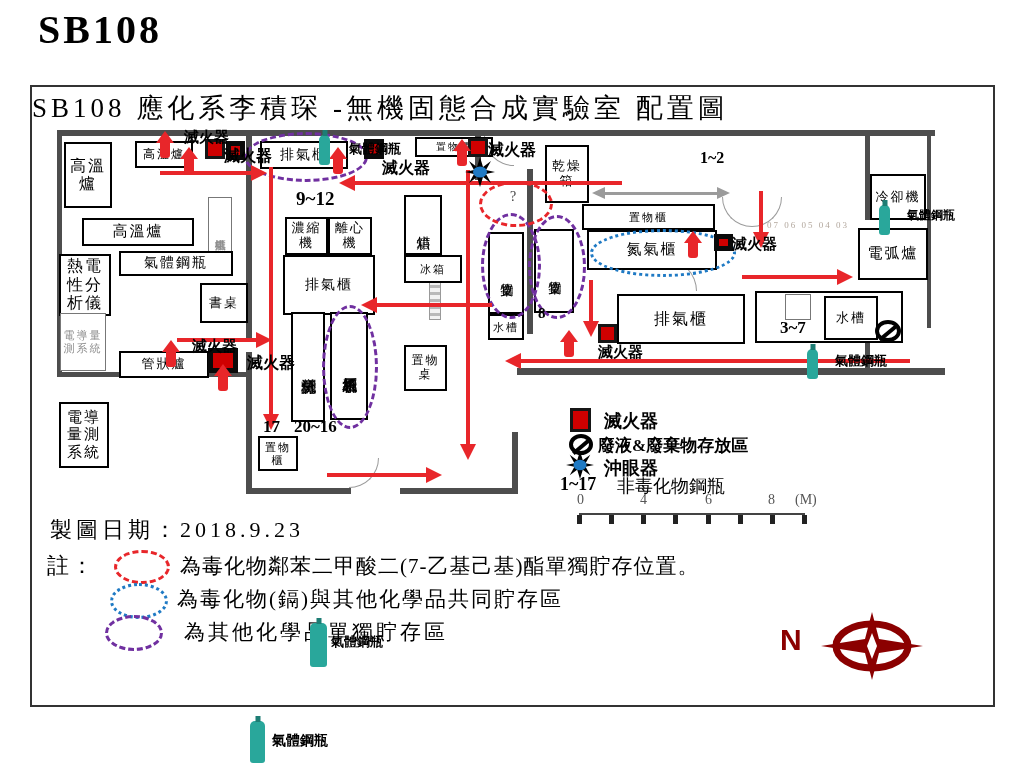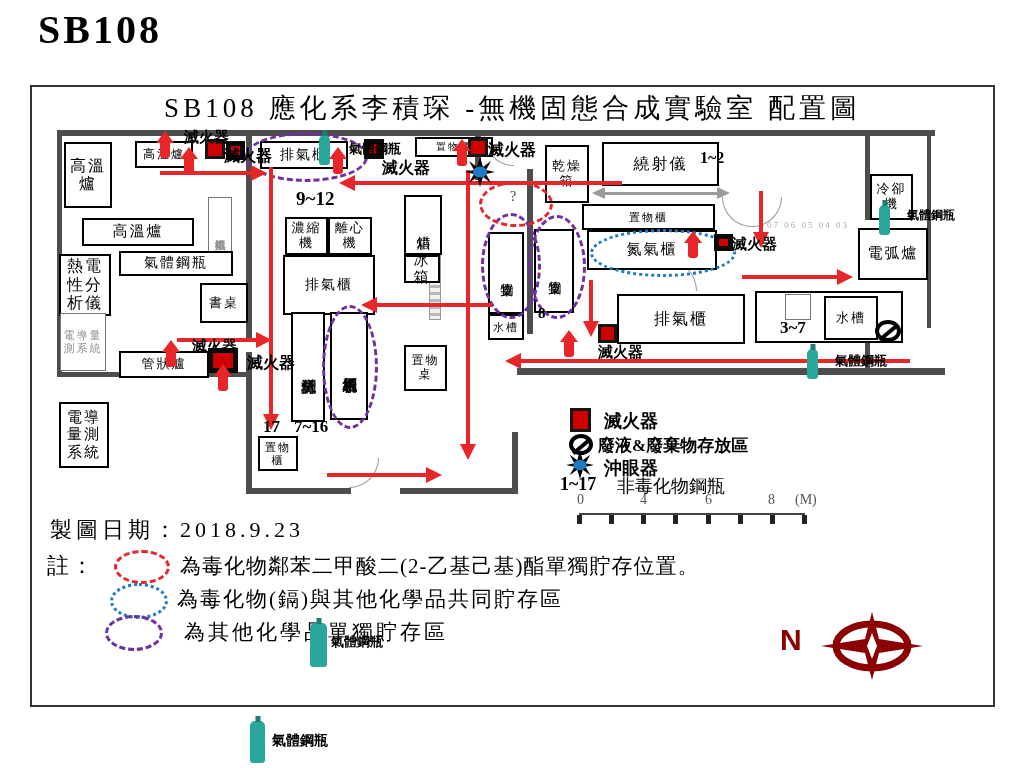--- a/index.html
+++ b/index.html
@@ -1,20 +1,20 @@
 <!DOCTYPE html>
 <html><head>
 <meta charset="utf-8">
 <style>
   html,body{margin:0;padding:0;}
   body{width:1024px;height:768px;background:#fff;position:relative;overflow:hidden;
        font-family:"Liberation Serif",serif;color:#000;}
   #heading{position:absolute;left:38px;top:6px;font-size:40px;font-weight:bold;letter-spacing:3px;}
   #frame{position:absolute;left:30px;top:85px;width:961px;height:618px;border:2px solid #333;background:#fff;}
-  #map-title{position:absolute;left:0;right:0;top:3px;text-align:center;font-size:27px;letter-spacing:4px;white-space:nowrap;}
+  #map-title{position:absolute;left:0;right:0;top:3px;text-align:left;font-size:27px;letter-spacing:4px;white-space:nowrap;}
   .box{position:absolute;background:#fff;border:2px solid #000;box-sizing:border-box;
        display:flex;align-items:center;justify-content:center;text-align:center;
        line-height:1.15;letter-spacing:2px;z-index:4;}
   .vbox{writing-mode:vertical-rl;text-orientation:upright;letter-spacing:0;}
   .faded{color:#8d8d8d;border-width:1px;border-color:#777;}
   .wall{position:absolute;background:#4d4d4d;z-index:1;}
   .lab{position:absolute;white-space:nowrap;z-index:8;font-weight:bold;}
   .ext{position:absolute;background:#cf0000;border:3px solid #161616;box-sizing:border-box;z-index:7;}
   .ext.dark{border-width:5px;border-color:#0a0a0a;}
   .harrow{position:absolute;height:4px;background:#e8262a;z-index:6;}
@@ -135,21 +135,21 @@
     </div>
   <div class="box" style="left:296px;top:130px;width:44px;height:38px;font-size:13px">
       <span>離心機</span>
     </div>
   <div class="box" style="left:251px;top:168px;width:92px;height:60px;font-size:14px">
       <span>排氣櫃</span>
     </div>
   <div class="box vbox" style="left:372px;top:108px;width:38px;height:60px;font-size:14px">
       <span>烘箱</span>
     </div>
-  <div class="box" style="left:372px;top:168px;width:36px;height:28px;font-size:15px">
+  <div class="box" style="left:372px;top:168px;width:58px;height:28px;font-size:11px">
       <span>冰箱</span>
     </div>
   <div class="box vbox" style="left:259px;top:225px;width:34px;height:110px;font-size:15px">
       <span>測試分析儀</span>
     </div>
   <div class="box vbox" style="left:298px;top:225px;width:38px;height:108px;font-size:15px">
       <span>氣相層析系統</span>
     </div>
   <div class="box" style="left:372px;top:258px;width:43px;height:46px;font-size:12px">
       <span>置物桌</span>
@@ -160,51 +160,48 @@
     </div>
   <div class="box" style="left:456px;top:227px;width:36px;height:26px;font-size:11px">
       <span>水槽</span>
     </div>
   <div class="box vbox" style="left:502px;top:142px;width:40px;height:84px;font-size:13px">
       <span>置物桌</span>
     </div>
 
   <div class="box" style="left:513px;top:58px;width:44px;height:58px;font-size:13px">
       <span>乾燥箱</span>
-    </div>
-  <div class="box" style="left:570px;top:55px;width:117px;height:44px;font-size:16px">
-      <span>繞射儀</span>
     </div>
   <div class="lab" style="left:668px;top:62px;font-size:16px">1~2</div>
   <div class="box" style="left:550px;top:117px;width:133px;height:26px;font-size:11px">
       <span>置物櫃</span>
     </div>
   <div class="box" style="left:555px;top:143px;width:130px;height:40px;font-size:15px">
       <span>氮氣櫃</span>
     </div>
-  <div class="box" style="left:838px;top:87px;width:43px;height:46px;font-size:13px">
+  <div class="box" style="left:838px;top:87px;width:56px;height:46px;font-size:13px">
       <span>冷卻機</span>
     </div>
   <div class="box" style="left:826px;top:141px;width:70px;height:52px;font-size:15px">
       <span>電弧爐</span>
     </div>
   <div class="box" style="left:585px;top:207px;width:128px;height:50px;font-size:16px">
       <span>排氣櫃</span>
     </div>
   <div class="box" style="left:723px;top:204px;width:148px;height:52px;font-size:12px"></div>
   <div class="box faded" style="left:753px;top:207px;width:26px;height:26px"></div>
   <div class="box" style="left:792px;top:209px;width:54px;height:44px;font-size:13px">
       <span>水槽</span>
     </div>
   <div class="lab" style="left:748px;top:231px;font-size:17px;z-index:9">3~7</div>
   <div class="lab" style="left:735px;top:133px;font-size:9px;color:#b3a89e;letter-spacing:2px;font-weight:normal">07 06 05 04 03</div>
 
   <div class="lab" style="left:264px;top:101px;font-size:19px">9~12</div>
   <div class="lab" style="left:231px;top:330px;font-size:17px">17</div>
-  <div class="lab" style="left:262px;top:330px;font-size:17px">7~16</div>
+  <div class="lab" style="left:262px;top:330px;font-size:17px">20~16</div>
   <div class="lab" style="left:506px;top:218px;font-size:15px">8</div>
 
   <div class="ext" style="left:173px;top:52px;width:20px;height:20px"></div>
   <div class="ext dark" style="left:194px;top:54px;width:19px;height:19px"></div>
   <div class="ext dark" style="left:332px;top:52px;width:20px;height:20px"></div>
   <div class="ext" style="left:436px;top:51px;width:20px;height:19px"></div>
   <div class="ext dark" style="left:682px;top:147px;width:19px;height:17px"></div>
   <div class="ext" style="left:566px;top:237px;width:19px;height:19px"></div>
   <div class="ext dark" style="left:176px;top:261px;width:30px;height:25px"></div>
 
@@ -279,21 +276,21 @@
         <i style="width:5px;height:9px;background:#222"></i>
         <i style="width:5px;height:9px;background:#222"></i>
         <i style="width:5px;height:9px;background:#222"></i>
         <i style="width:5px;height:9px;background:#222"></i>
     </div>
   </div>
 
   <div class="note-text" style="left:18px;top:428px;font-size:22px;letter-spacing:4px">製圖日期：2018.9.23</div>
   <div class="note-text" style="left:15px;top:464px;font-size:22px;letter-spacing:2px">註：</div>
   <div class="ell r-ell" style="left:82px;top:463px;width:50px;height:28px"></div>
-  <div class="note-text" style="left:148px;top:465px;font-size:21px;letter-spacing:1px">為毒化物鄰苯二甲酸二(2-乙基己基)酯單獨貯存位置。</div>
+  <div class="note-text" style="left:148px;top:465px;font-size:21px;letter-spacing:1px">為毒化物鄰苯二甲酸二(7-乙基己基)酯單獨貯存位置。</div>
   <div class="ell b-ell" style="left:78px;top:496px;width:52px;height:30px"></div>
   <div class="note-text" style="left:145px;top:498px;font-size:21px;letter-spacing:2px">為毒化物(鎘)與其他化學品共同貯存區</div>
   <div class="ell p-ell" style="left:73px;top:528px;width:52px;height:30px"></div>
   <div class="note-text" style="left:152px;top:531px;font-size:21px;letter-spacing:3px">為其他化學品單獨貯存區</div>
   <div class="cyl" style="left:278px;top:536px;width:17px;height:44px"></div>
   <div class="lab" style="left:299px;top:546px;font-size:13px">氣體鋼瓶</div>
 
   <div style="position:absolute;left:748px;top:536px;font-size:30px;font-weight:bold;color:#8b0000;font-family:'Liberation Sans',sans-serif;z-index:8">N</div>
   <svg style="position:absolute;left:788px;top:524px;z-index:8" width="104" height="70" viewBox="0 0 104 70">
     <ellipse cx="52" cy="35" rx="36" ry="22" fill="none" stroke="#8b0000" stroke-width="7"></ellipse>

